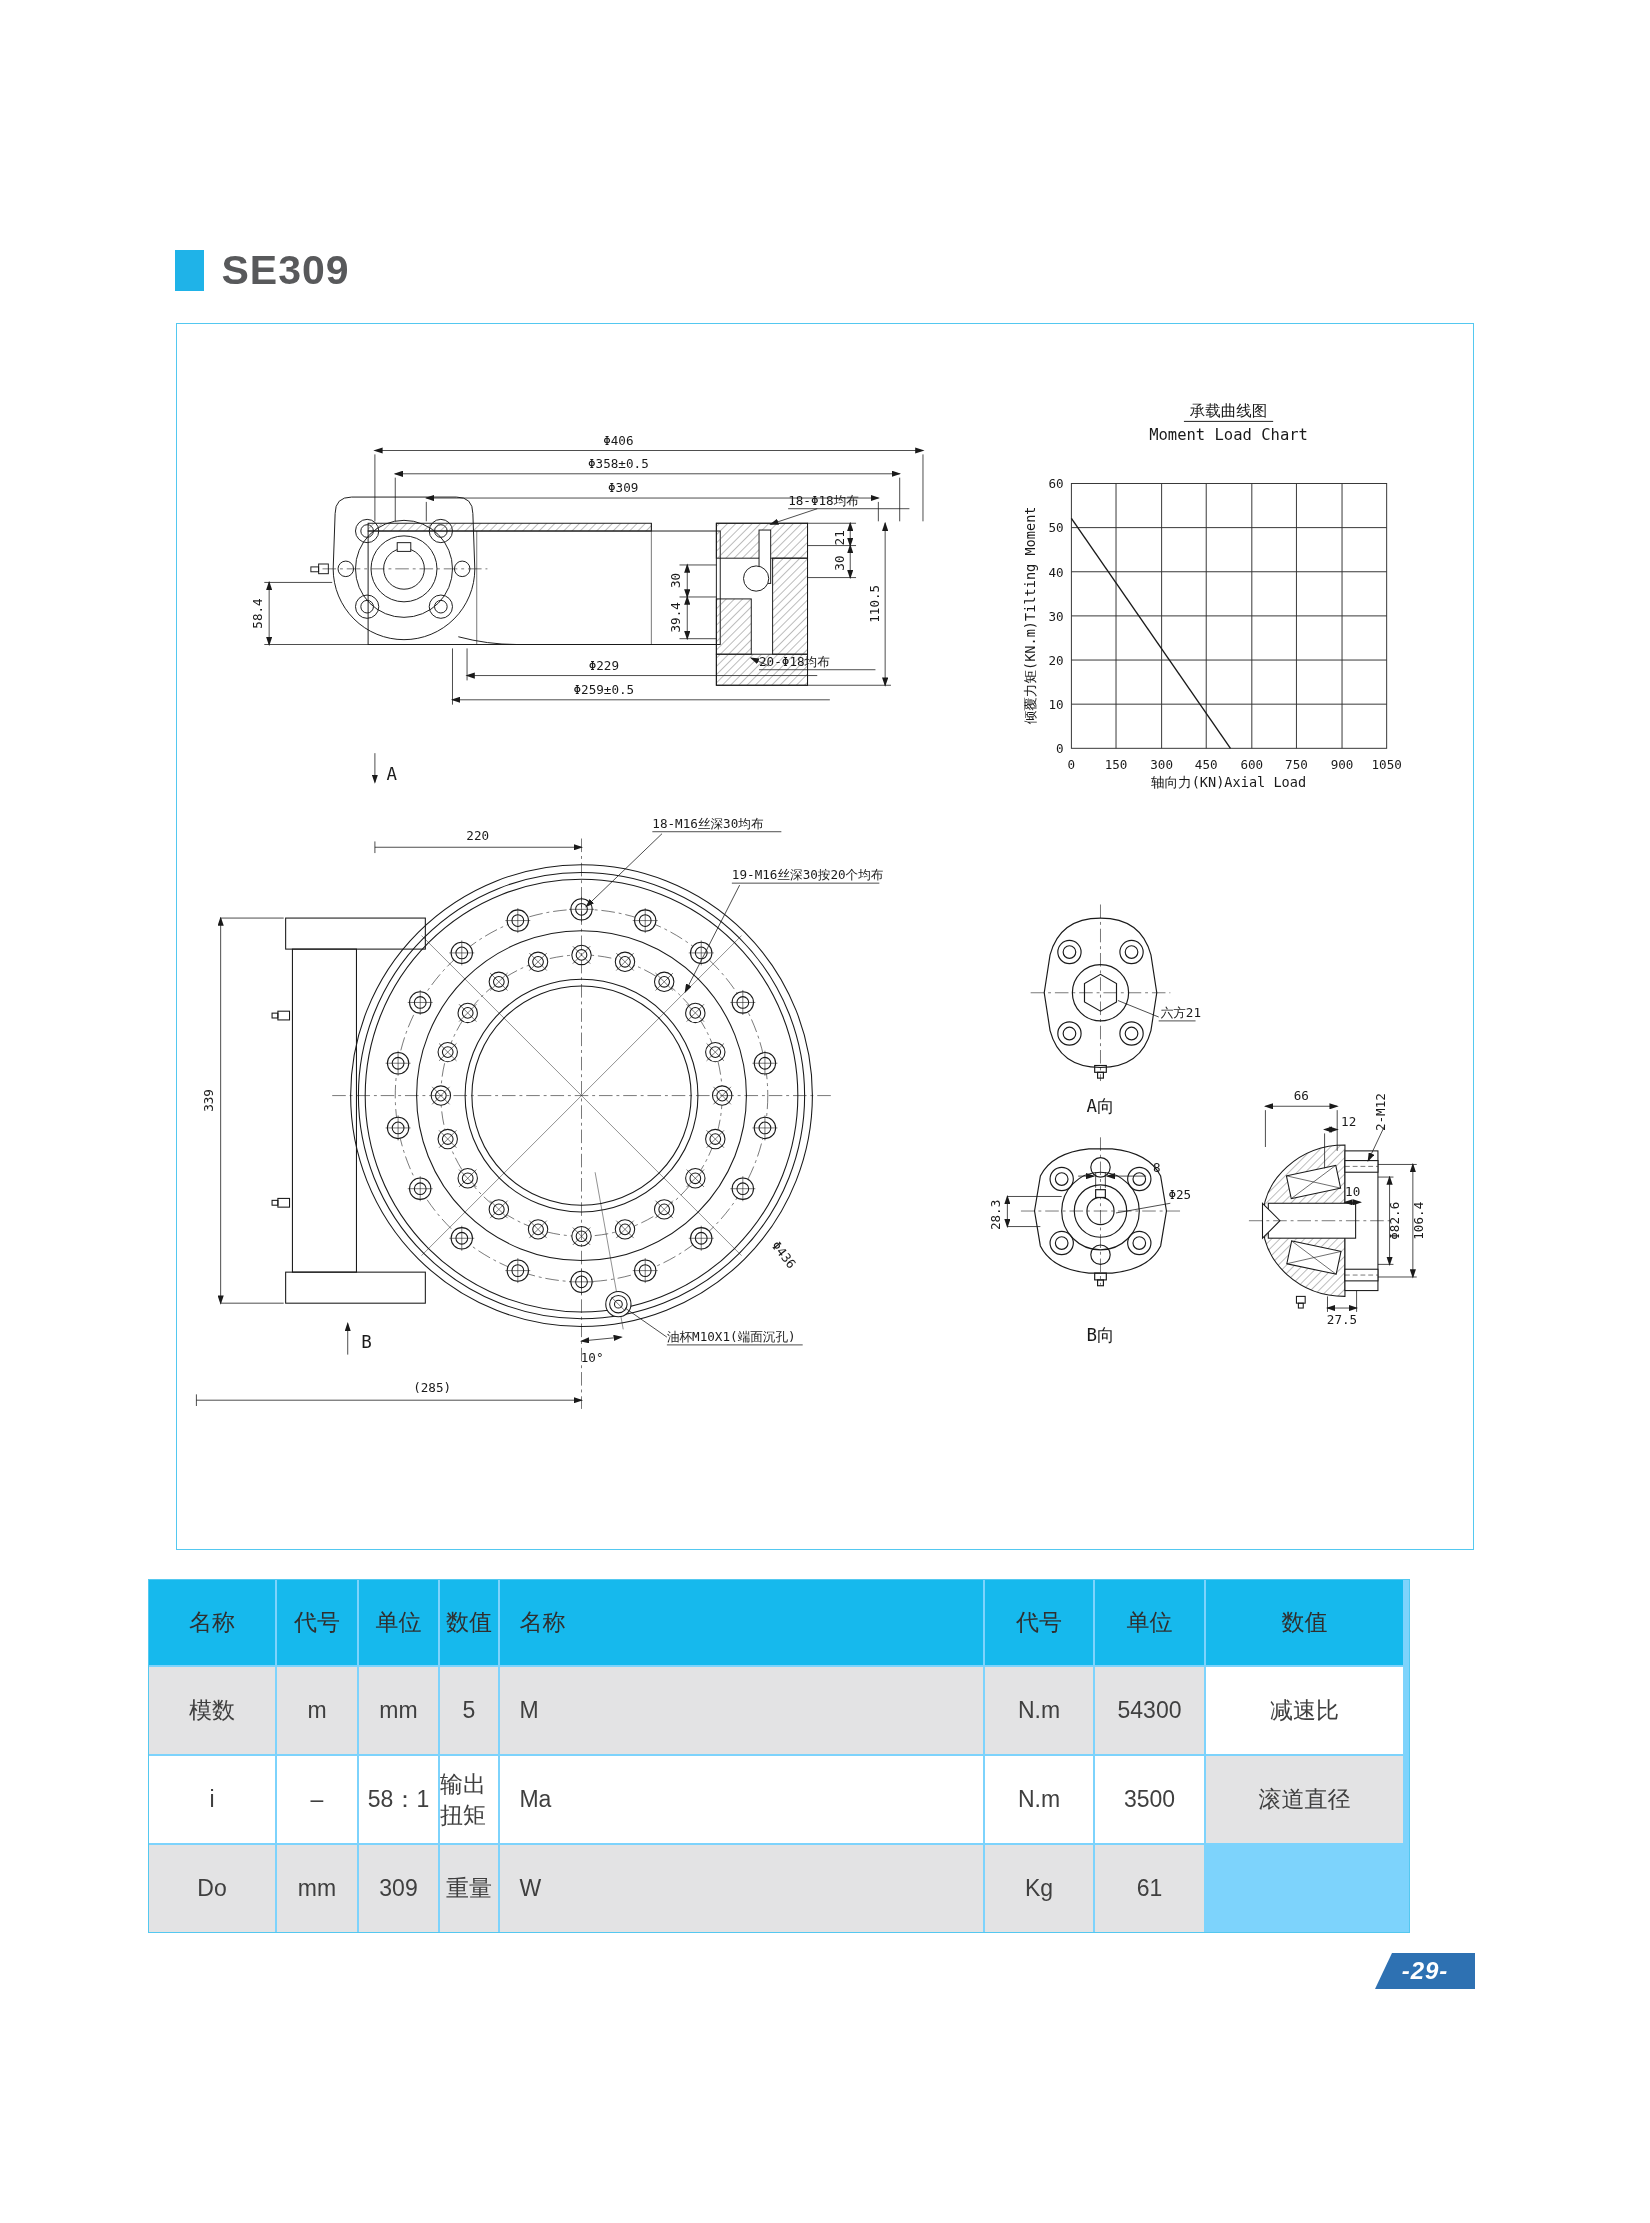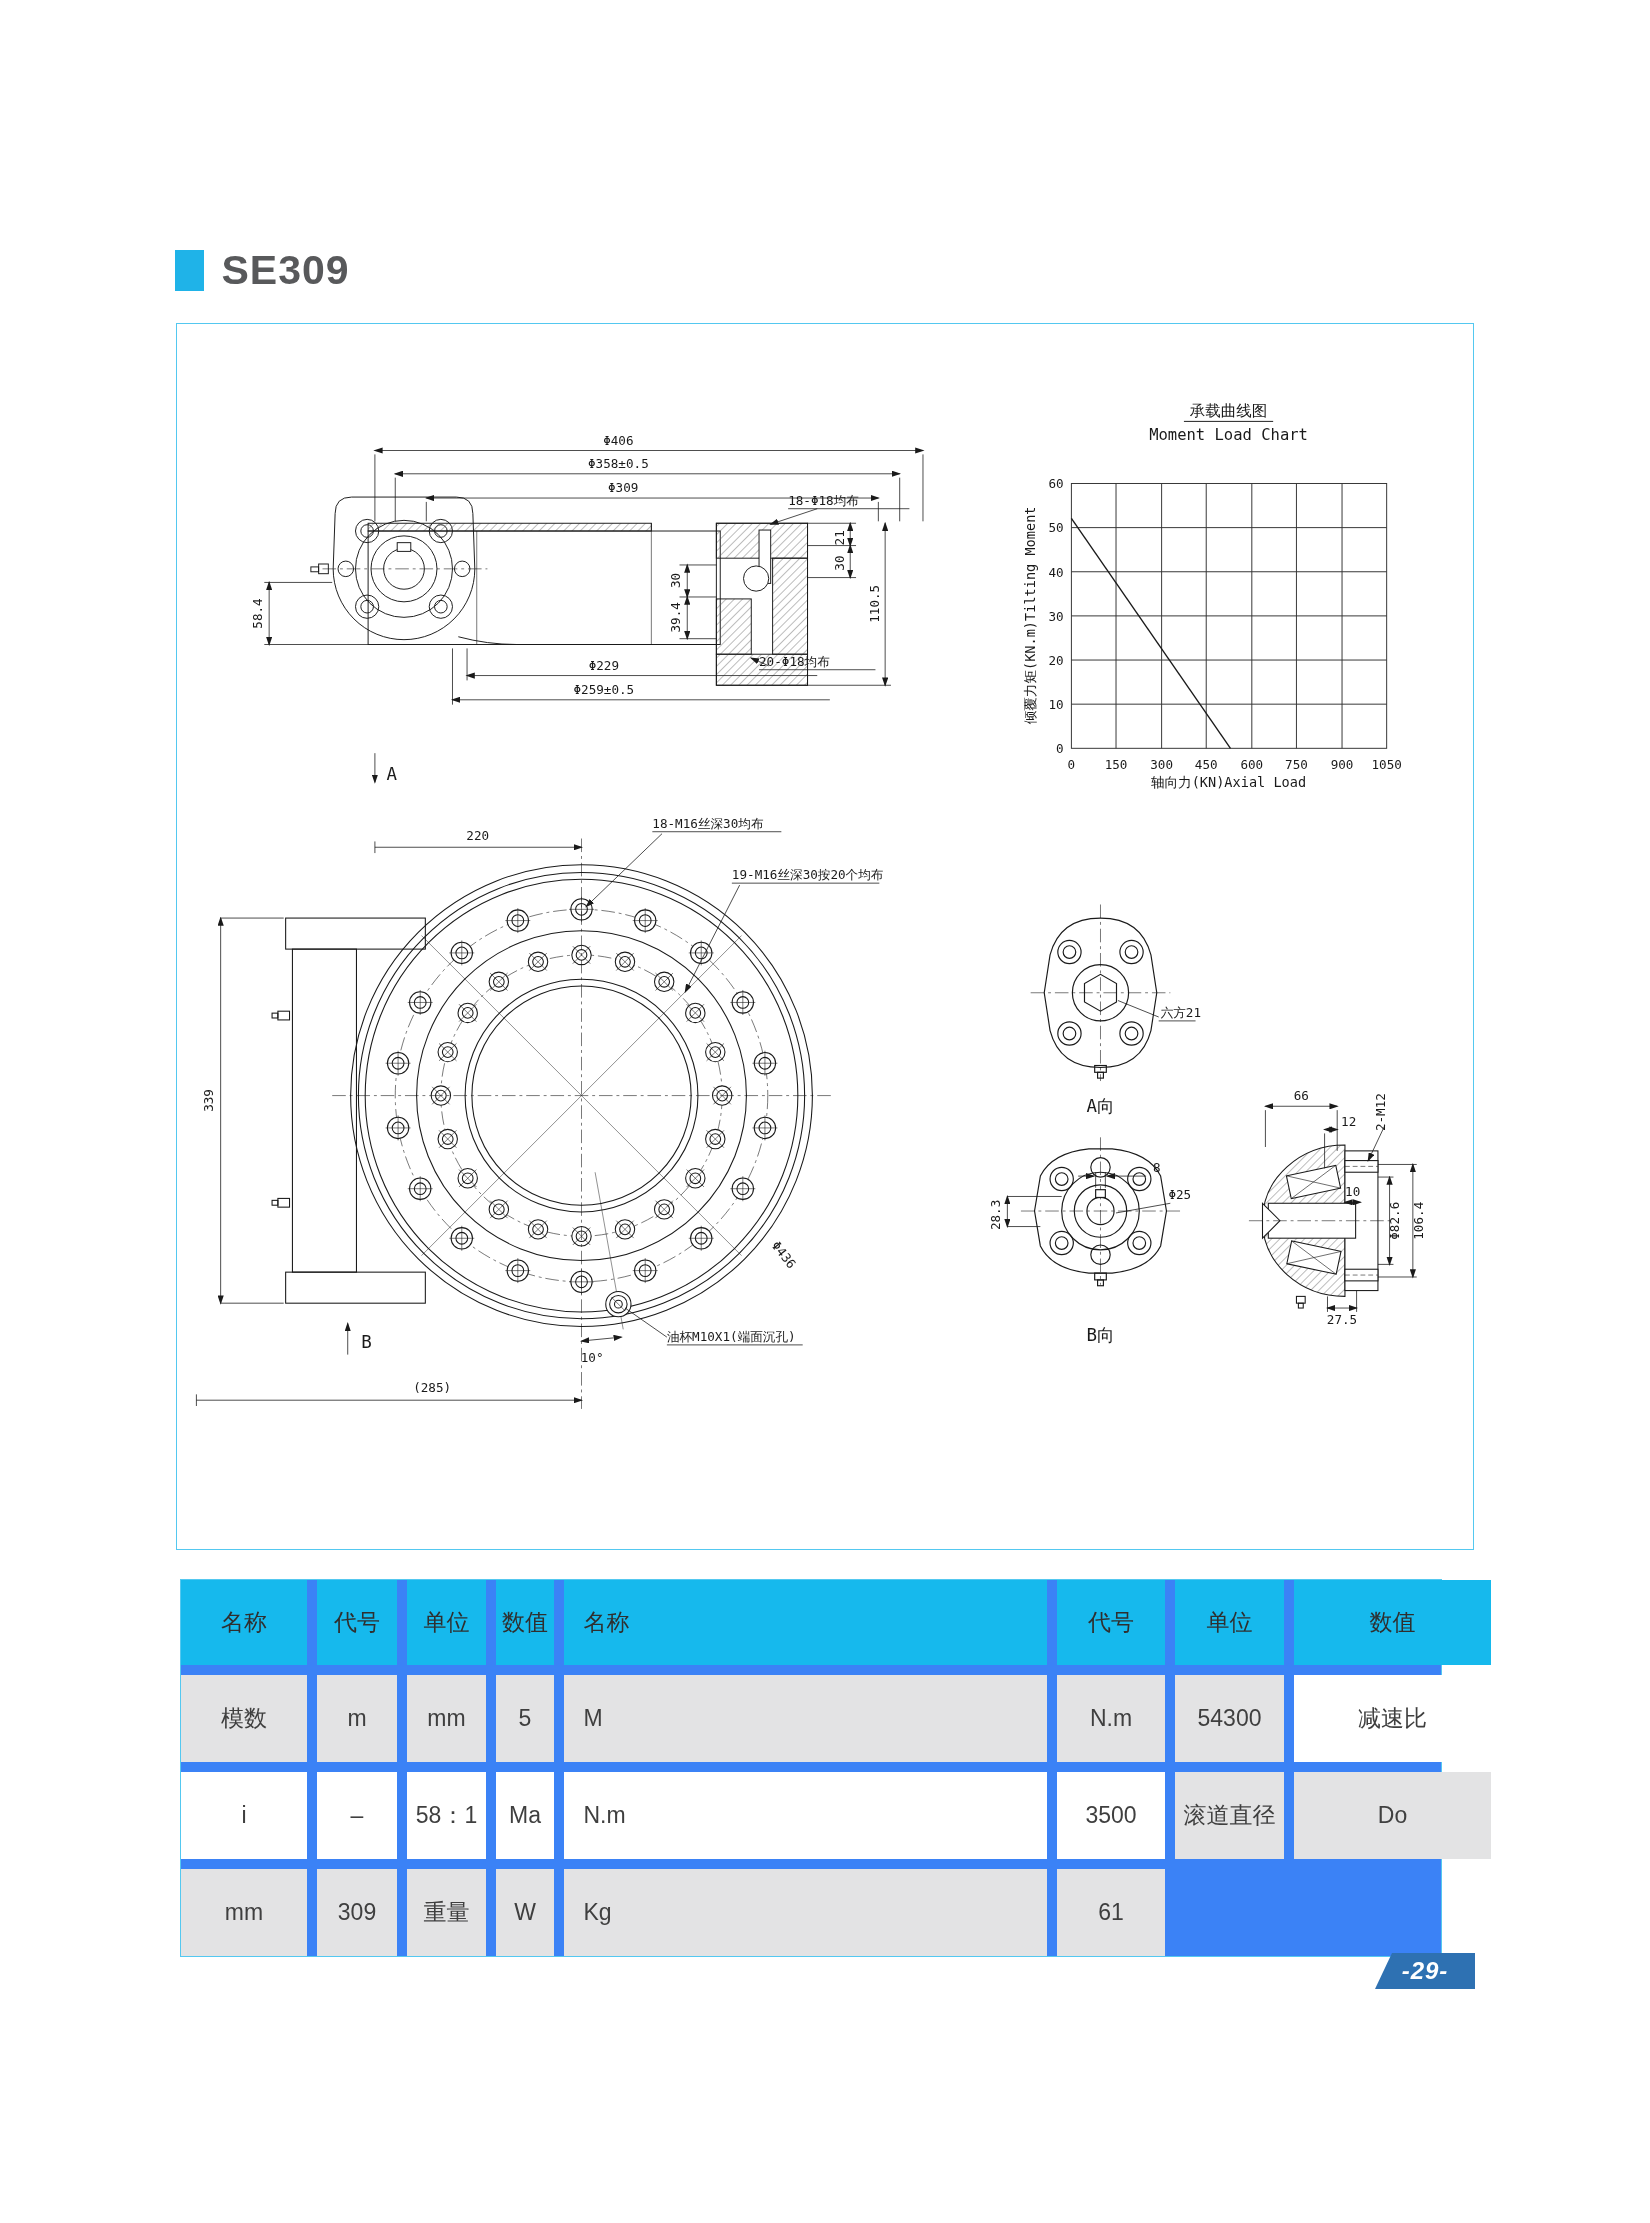--- a/index.html
+++ b/index.html
@@ -13,23 +13,23 @@
   .panel{position:absolute;left:176px;top:323px;width:1296px;height:1225px;
          border:1.9px solid #54C8F0;background:#fff;box-sizing:content-box;}
   svg text{font-family:"DejaVu Sans Mono","DejaVu Sans",monospace;fill:#1a1a1a;}
   .dim{font-size:13px;}
   .viewlab{font-size:18px;}
   .ctick{font-size:13px;}
   .ctitle{font-size:16px;}
   .caxis{font-size:14px;}
   
   .spec-table{position:absolute;left:148px;top:1579px;width:1260px;
-      border:1.9px solid #54C8F0;background:#3b82f6;
+      border:1.9px solid #54C8F0;background:#7dd3fc;
       display:grid;grid-template-columns:126px 80px 79px 58px 483px 108px 109px 197px;
-      grid-auto-rows:85px 87px 87px 87px;gap:10px;margin-left:32px;}
+      grid-auto-rows:85px 87px 87px 87px;gap:2px;}
   .spec-table>div{display:flex;align-items:center;justify-content:center;
       font-size:23px;color:#3F3F3F;}
   .spec-table>div.h{background:#16B9ED;color:#2F2F2F;}
   .spec-table>div.g{background:#E3E3E4;}
   .spec-table>div.w{background:#ffffff;}
   .spec-table>div:nth-child(8n+5){justify-content:flex-start;padding-left:19.4px;box-sizing:border-box;}
   
   .page-badge{position:absolute;left:1375px;top:1953px;width:100px;height:36px;
       background:#2E71B2;clip-path:polygon(17% 0,100% 0,100% 100%,0 100%);
       display:flex;align-items:center;justify-content:center;
@@ -529,20 +529,21 @@
     <div class="g">mm</div>
     <div class="g">5</div>
     <div class="g">M</div>
     <div class="g">N.m</div>
     <div class="g">54300</div>
 
     <div class="w">减速比</div>
     <div class="w">i</div>
     <div class="w">–</div>
     <div class="w">58：1</div>
+    <div class="w">输出扭矩</div>
     <div class="w">Ma</div>
     <div class="w">N.m</div>
     <div class="w">3500</div>
 
     <div class="g">滚道直径</div>
     <div class="g">Do</div>
     <div class="g">mm</div>
     <div class="g">309</div>
     <div class="g">重量</div>
     <div class="g">W</div>

